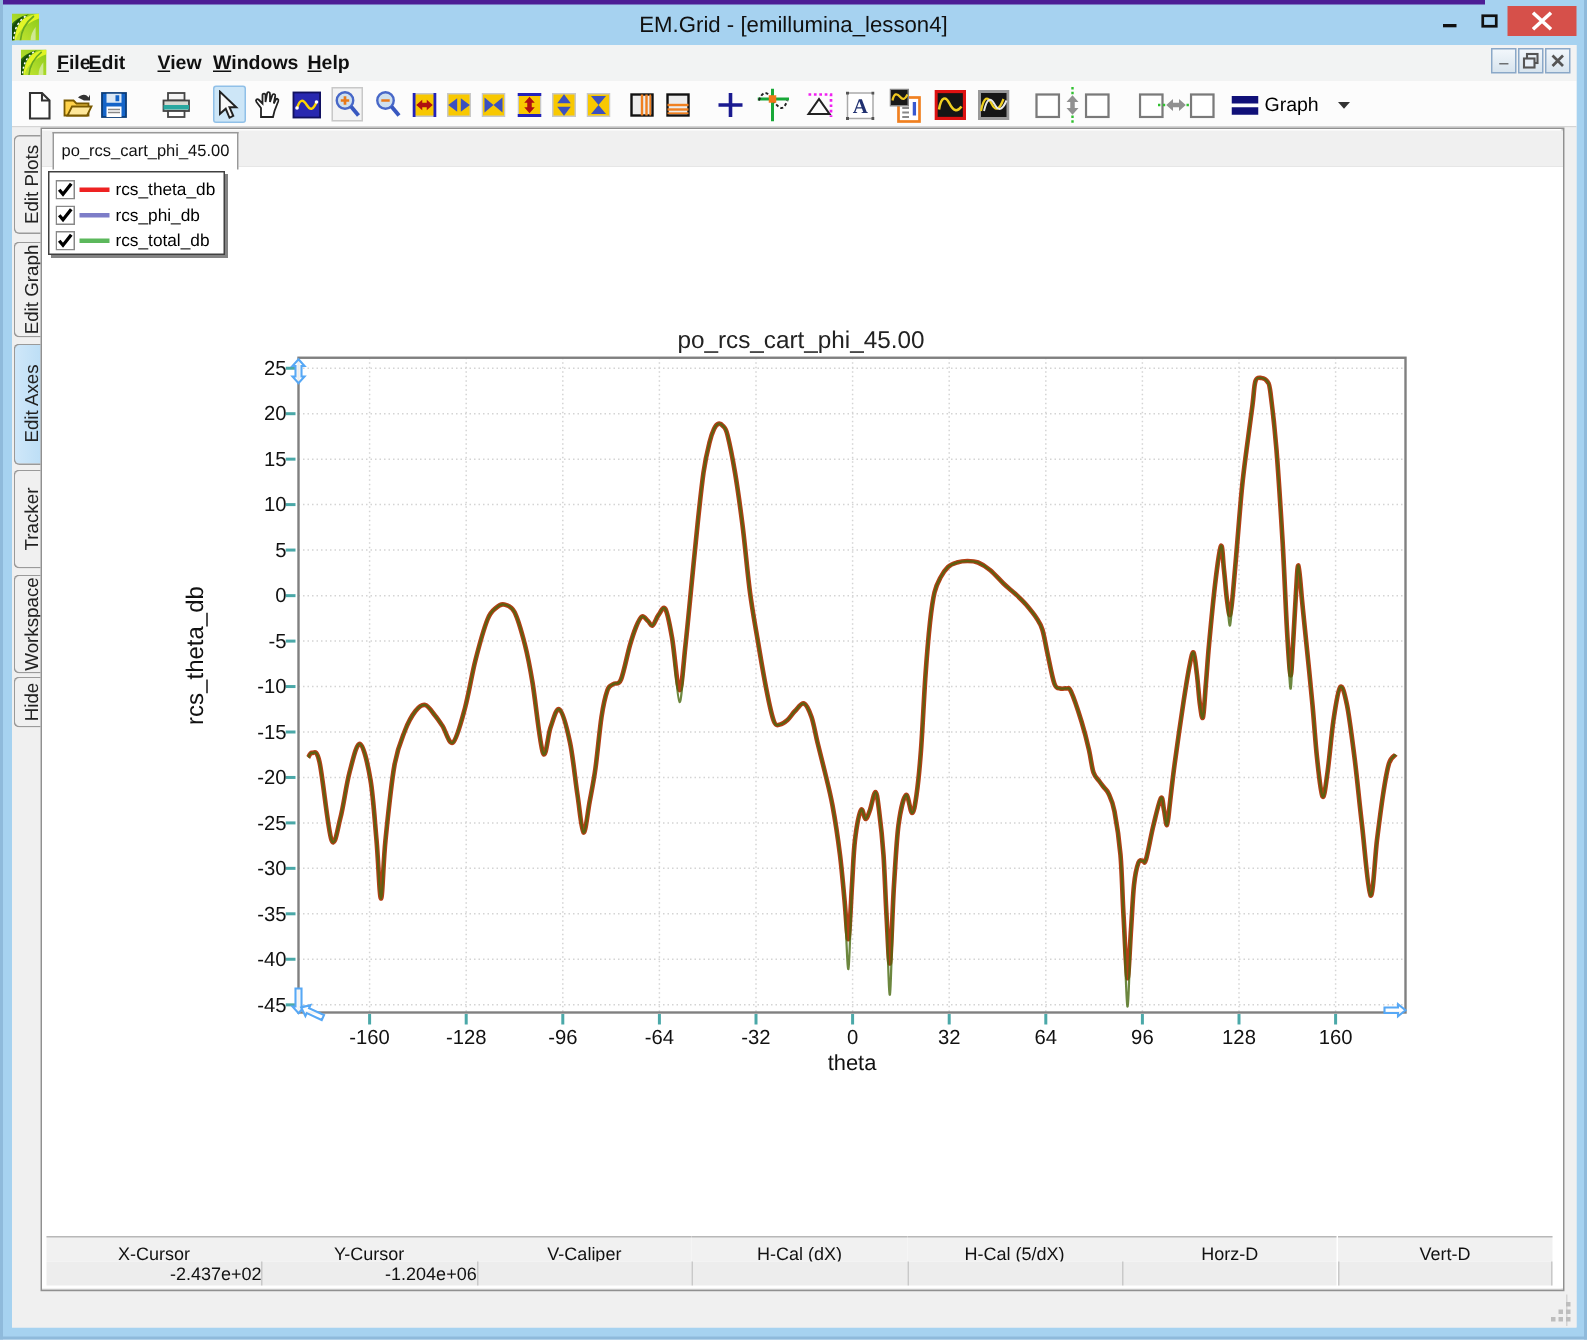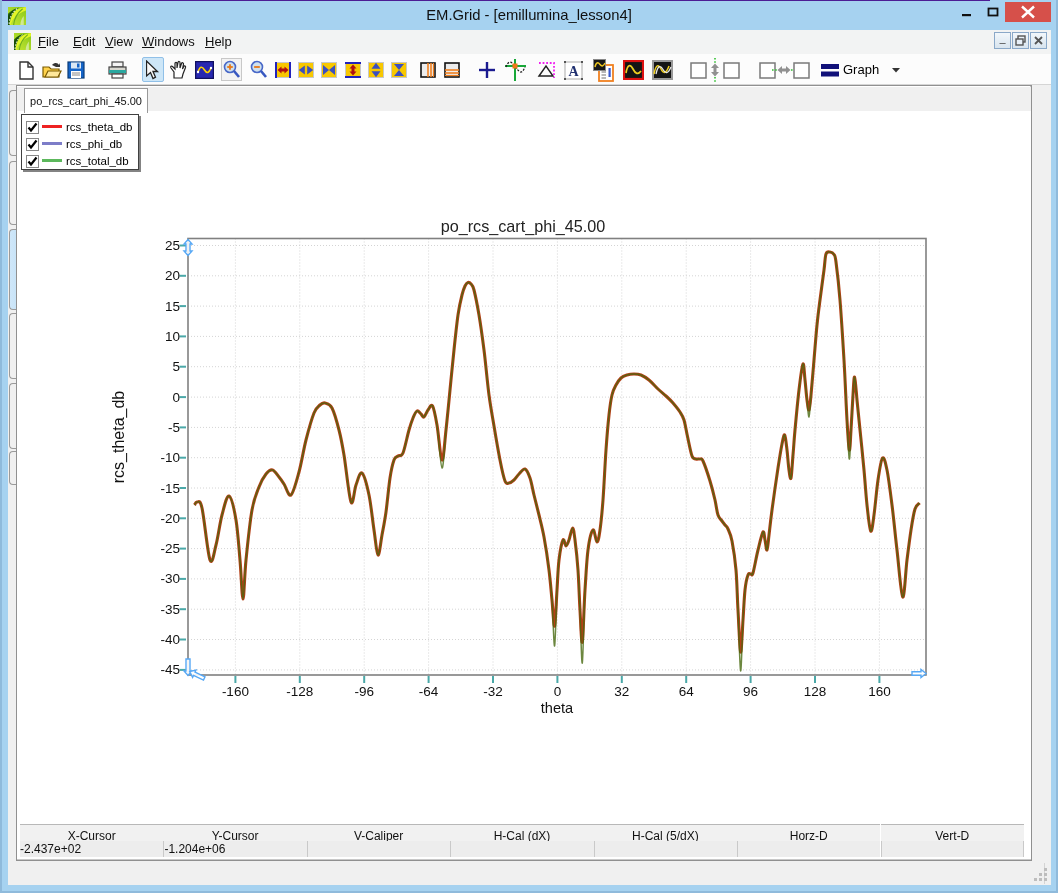--- a/index.html
+++ b/index.html
@@ -1,40 +1,40 @@
 <!DOCTYPE html>
 <html><head><meta charset="utf-8"><style>
 * { margin:0; padding:0; box-sizing:border-box; }
 html,body { width:1058px; height:893px; overflow:hidden; font-family:"Liberation Sans", sans-serif; }
 #win { position:absolute; left:0; top:0; width:1058px; height:893px; background:#a6d2f0; }
-#titlebar { position:absolute; left:0; top:0; width:990px; height:30px; background:#a6d2f0; border-top:1px solid #4c1d95; }
+#titlebar { position:absolute; left:0; top:0; width:990px; height:30px; background:#a6d2f0; border-top:3px solid #4c1d95; }
 #title { position:absolute; top:6px; left:0; width:1058px; text-align:center; font-size:14.8px; color:#101010; }
 #content { position:absolute; left:8px; top:30px; width:1043px; height:855px; background:#f0f0f0; }
 #menubar { position:absolute; left:0; top:0; width:1043px; height:24px; background:#f2f3f3; }
-.menu { position:absolute; top:4px; font-size:13px; color:#101010; }
+.menu { position:absolute; top:4px; font-size:13px; color:#101010;font-weight:bold; }
 .menu u { text-decoration:underline; }
 #toolbar { position:absolute; left:0; top:24px; width:1043px; height:31px; background:#fcfcfc; border-bottom:1px solid #d5d5d5; }
 .ti { position:absolute; }
 #mdi { position:absolute; left:0; top:55px; width:1043px; height:776px; background:#f0f0f0; }
 .ltab { position:absolute; left:1px; width:22px; background:#f0f0f0; border:1px solid #9a9a9a; border-right:none; border-radius:4px 0 0 4px; }
 .ltab span { position:absolute; left:50%; top:50%; transform:translate(-50%,-50%) rotate(-90deg); white-space:nowrap; font-size:12.5px; color:#222; }
 .ltab.sel { background:linear-gradient(90deg,#cfe7f9,#b8dcf5); width:23px; }
-#child { position:absolute; left:8px; top:0px; width:1016px; height:776px; border:1px solid #909090; background:#fff; box-shadow: inset -1px -1px 0 #c8c8c8; }
+#child { position:absolute; left:19px; top:0px; width:1016px; height:776px; border:1px solid #909090; background:#fff; box-shadow: inset -1px -1px 0 #c8c8c8; }
 #dtabs { position:absolute; left:0; top:1px; width:1014px; height:25px; background:#f0f0f0; border-bottom:1px solid #aaa; }
 #dtab { position:absolute; left:7px; top:1px; width:124px; height:25px; background:#fff; border:1px solid #999; border-bottom:none; font-size:11px; color:#111; text-align:center; padding-top:6px; z-index:3; }
 #doc { position:absolute; left:0px; top:25px; width:1014px; height:748px; background:#fff; }
 #plot { position:absolute; left:0; top:0; }
 #legend { position:absolute; left:4px; top:3px; width:118px; height:56px; background:#fff; border:1px solid #404040; box-shadow:2px 2px 0 rgba(90,90,90,0.75); }
 .lrow { position:absolute; left:4px; height:14px; }
 .lcb { position:absolute; left:0; top:0; }
 .lline { position:absolute; left:16px; top:5px; width:20px; height:2.5px; }
 .ltxt { position:absolute; left:40px; top:1px; font-size:11.5px; white-space:nowrap; color:#000; }
 #btable { position:absolute; }
 .th { position:absolute; top:713px; height:17px; background:#f1f1f1; border-top:1px solid #b8b8b8; font-size:12px; text-align:center; padding-top:4px; color:#111; }
-.td { position:absolute; top:730px; height:16px; background:#ededed; font-size:12px; text-align:left; padding-top:1px; color:#111; }
+.td { position:absolute; top:730px; height:16px; background:#ededed; font-size:12px; text-align:right; padding-top:1px; color:#111; }
 #statusbar { position:absolute; left:8px; top:861px; width:1043px; height:24px; background:#f0f0f0; }
 .wbtn { position:absolute; top:1px; }
 .mdibtn { position:absolute; top:2px; width:17px; height:17px; background:linear-gradient(#f2f7fb,#d8e4ee); border:1px solid #8aa8c8; color:#444; font-size:11px; text-align:center; }
 </style></head>
 <body>
 <div id="win">
   <div id="titlebar">
     <div style="position:absolute;left:8px;top:6px"><svg width="18" height="18" viewBox="0 0 16 16">
 <defs>
             <linearGradient id="lg18" x1="0" y1="1" x2="1" y2="0">
@@ -75,21 +75,21 @@
             </defs>
 <rect width="16" height="16" fill="url(#lg17)"></rect>
 <path d="M16,0 L16,3 C8,6 4,10 2,16 L0,16 L0,10 C4,4 9,1 16,0 Z" fill="#e8f828" opacity="0.9"></path>
 <path d="M0,16 L0,6 C3,3 6,1.5 10,0.5 C5,4 2,8 1.5,16 Z" fill="#2a6a10"></path>
 <path d="M0,16 L0,8 C2,5 4,3 7,1.5 C3,5 1,9 0.8,16 Z" fill="#164a08"></path>
 <path d="M1,15 C1.5,9 3.5,5 8,1.5" fill="none" stroke="#ffffff" stroke-width="0.9" stroke-dasharray="1.3 1.6"></path>
 <path d="M5,16 C5.5,10 8,5.5 13,1.5" fill="none" stroke="#6aaa20" stroke-width="1"></path>
 <path d="M14,16 L11,16 C11,13 12,10.5 14,8 Z" fill="#dff0c0" opacity="0.7"></path>
 </svg></div>
       <div class="menu" style="left:30px"><u>F</u>ile</div>
-      <div class="menu" style="left:65px"><u>E</u>dit</div>
+      <div class="menu" style="left:51px"><u>E</u>dit</div>
       <div class="menu" style="left:97px"><u>V</u>iew</div>
       <div class="menu" style="left:134px"><u>W</u>indows</div>
       <div class="menu" style="left:197px"><u>H</u>elp</div>
       <div class="mdibtn" style="left:986px"><span style="position:relative;top:3px">–</span></div>
       <div class="mdibtn" style="left:1004px"><svg width="15" height="15" viewBox="0 0 15 15">
             <rect x="5" y="3" width="7" height="6" fill="none" stroke="#555" stroke-width="1.4"></rect>
             <rect x="3" y="6" width="7" height="6" fill="#e8f0f8" stroke="#555" stroke-width="1.4"></rect>
           </svg></div>
       <div class="mdibtn" style="left:1022px"><svg width="15" height="15" viewBox="0 0 15 15">
             <path d="M4,4 L11,11 M11,4 L4,11" stroke="#555" stroke-width="1.8"></path>

